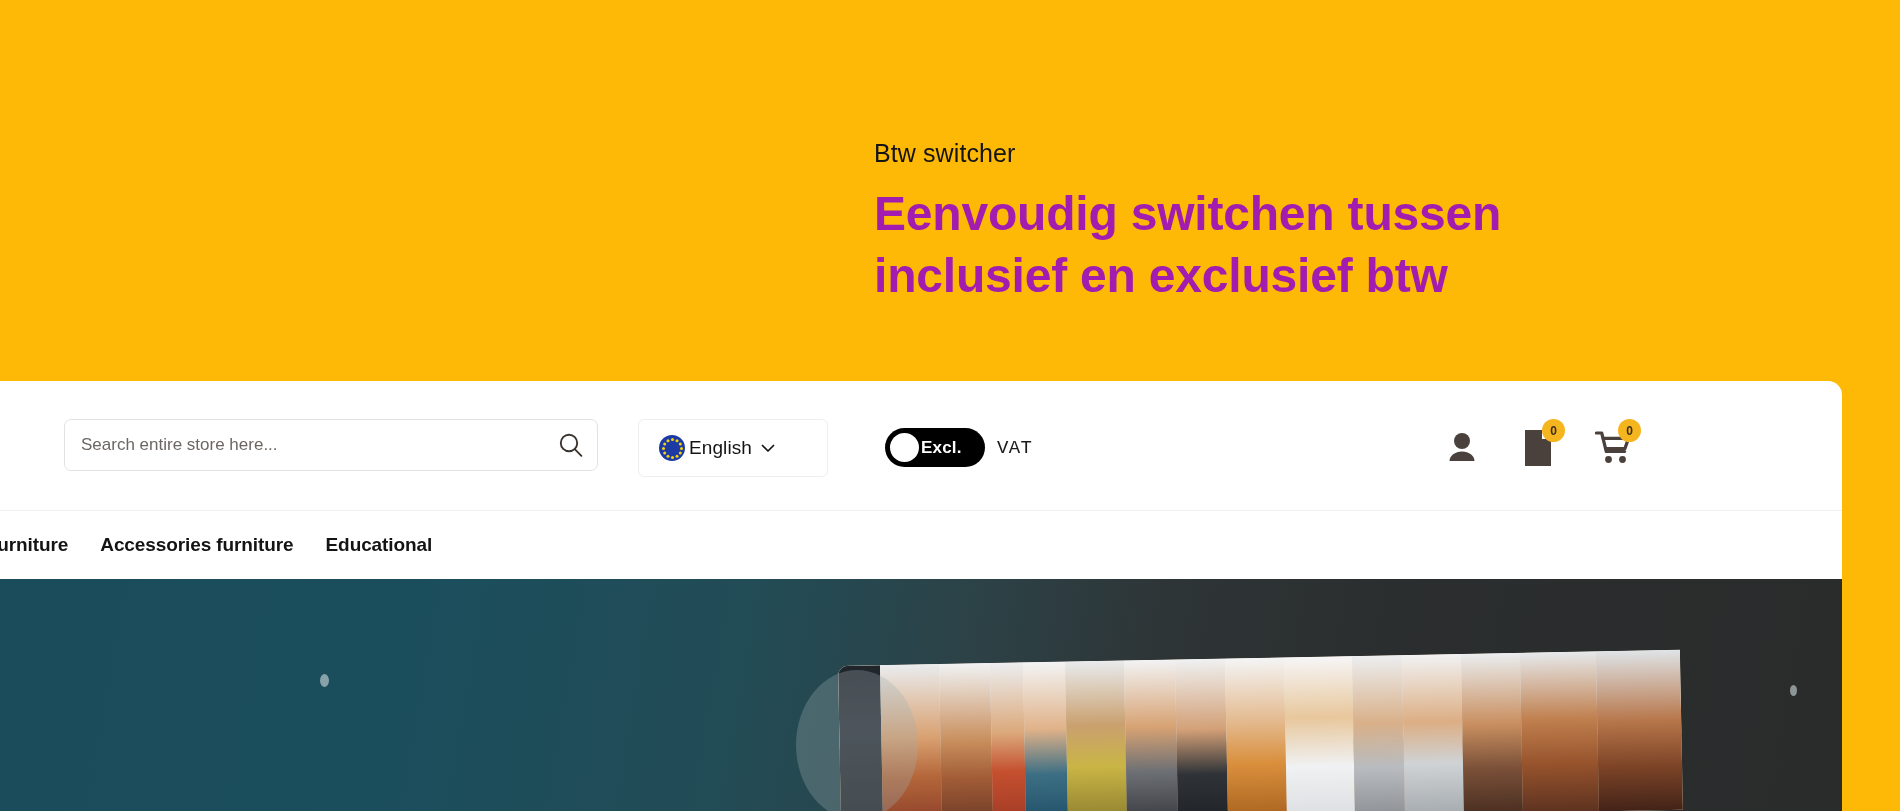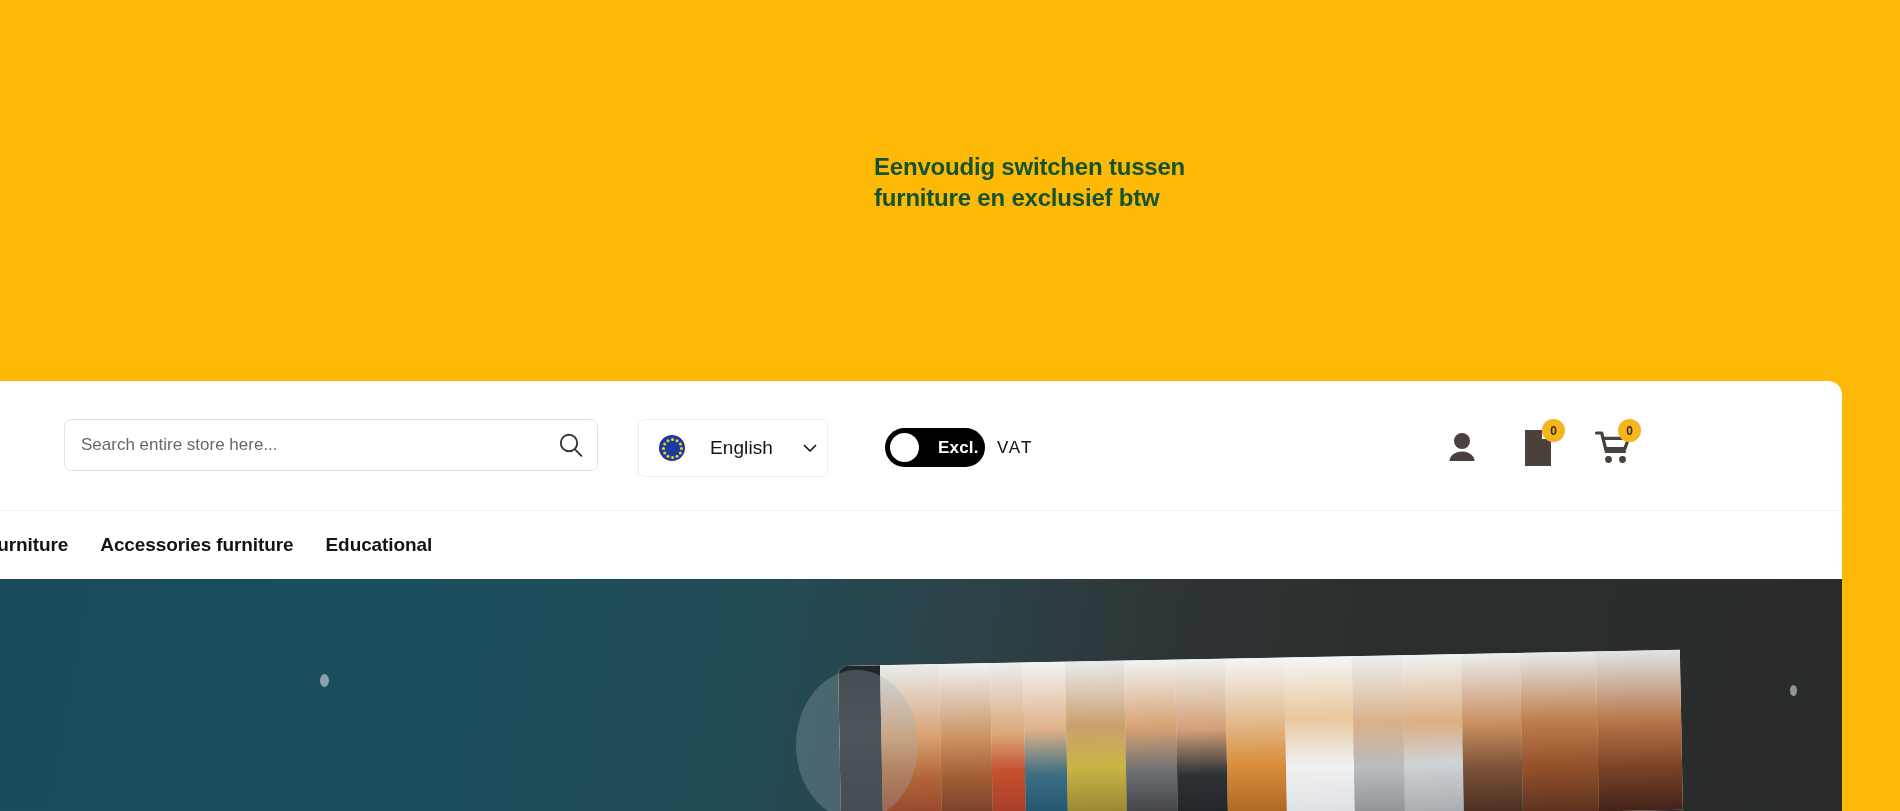--- a/index.html
+++ b/index.html
@@ -17,23 +17,23 @@
     width: 640px;
   }
   .promo-eyebrow {
     font-size: 25px;
     color: #141414;
     line-height: 1.25;
     letter-spacing: .1px;
   }
   .promo-title {
     margin-top: 14px;
-    font-size: 24px;
+    font-size: 48px;
     font-weight: 700;
-    color: #14532d;
+    color: #a21caf;
     line-height: 1.28;
     letter-spacing: -.2px;
   }
 
   
   .panel {
     position: absolute;
     left: 0; top: 381px;
     width: 1842px; height: 430px;
     background: #ffffff;
@@ -78,21 +78,21 @@
   .lang-box {
     position: absolute;
     left: 638px; top: 38px;
     width: 190px; height: 58px;
     border: 1px solid #eeeeee;
     border-radius: 6px;
     background: #fff;
     display: flex;
     align-items: center;
     padding-left: 20px;
-    gap: 25px;
+    gap: 4px;
     cursor: pointer;
   }
   .eu-flag {
     width: 26px; height: 26px;
     border-radius: 50%;
     background: #1c3aa3;
     position: relative;
     flex: none;
   }
   .eu-flag i {
@@ -120,21 +120,21 @@
     align-items: center;
     gap: 12px;
   }
   .vat-toggle {
     width: 100px; height: 39px;
     background: #000;
     border-radius: 20px;
     display: flex;
     align-items: center;
     padding-left: 5px;
-    gap: 19px;
+    gap: 2px;
     cursor: pointer;
   }
   .vat-knob {
     width: 29px; height: 29px;
     border-radius: 50%;
     background: #fff;
     flex: none;
   }
   .vat-state {
     color: #fff;
@@ -251,23 +251,24 @@
   .hero-photo .sky {
     position: absolute;
     left: 0; right: 0; top: 0; height: 52%;
     background: linear-gradient(180deg,#eef1f3 0%, #e3e7ea 60%, #d6dade 100%);
   }
 </style>
 </head>
 <body>
 
 <div class="promo">
+  <div class="promo-eyebrow">Btw switcher</div>
   <div class="promo-title">
     <div>Eenvoudig switchen tussen</div>
-    <div>furniture en exclusief btw</div>
+    <div>inclusief en exclusief btw</div>
   </div>
 </div>
 
 <div class="panel">
 
   <div class="header-row">
 
     <div class="search-box">
       <input class="search-input" type="text" placeholder="Search entire store here..." style="">
       <span class="search-icon">

